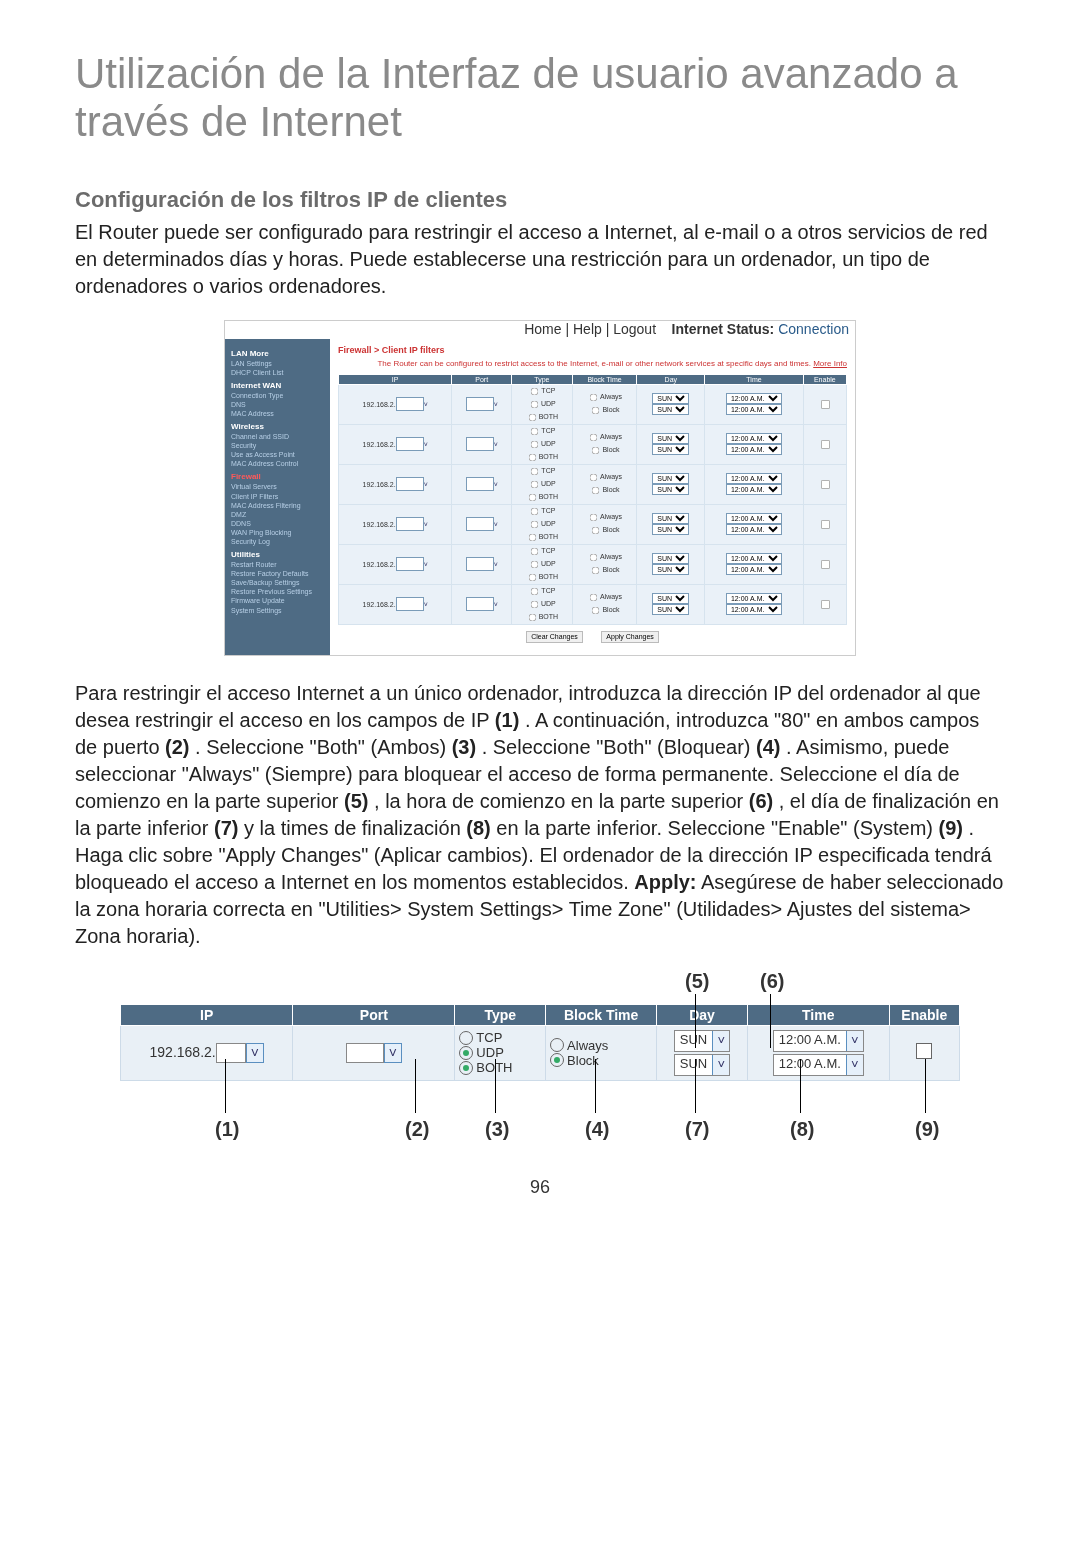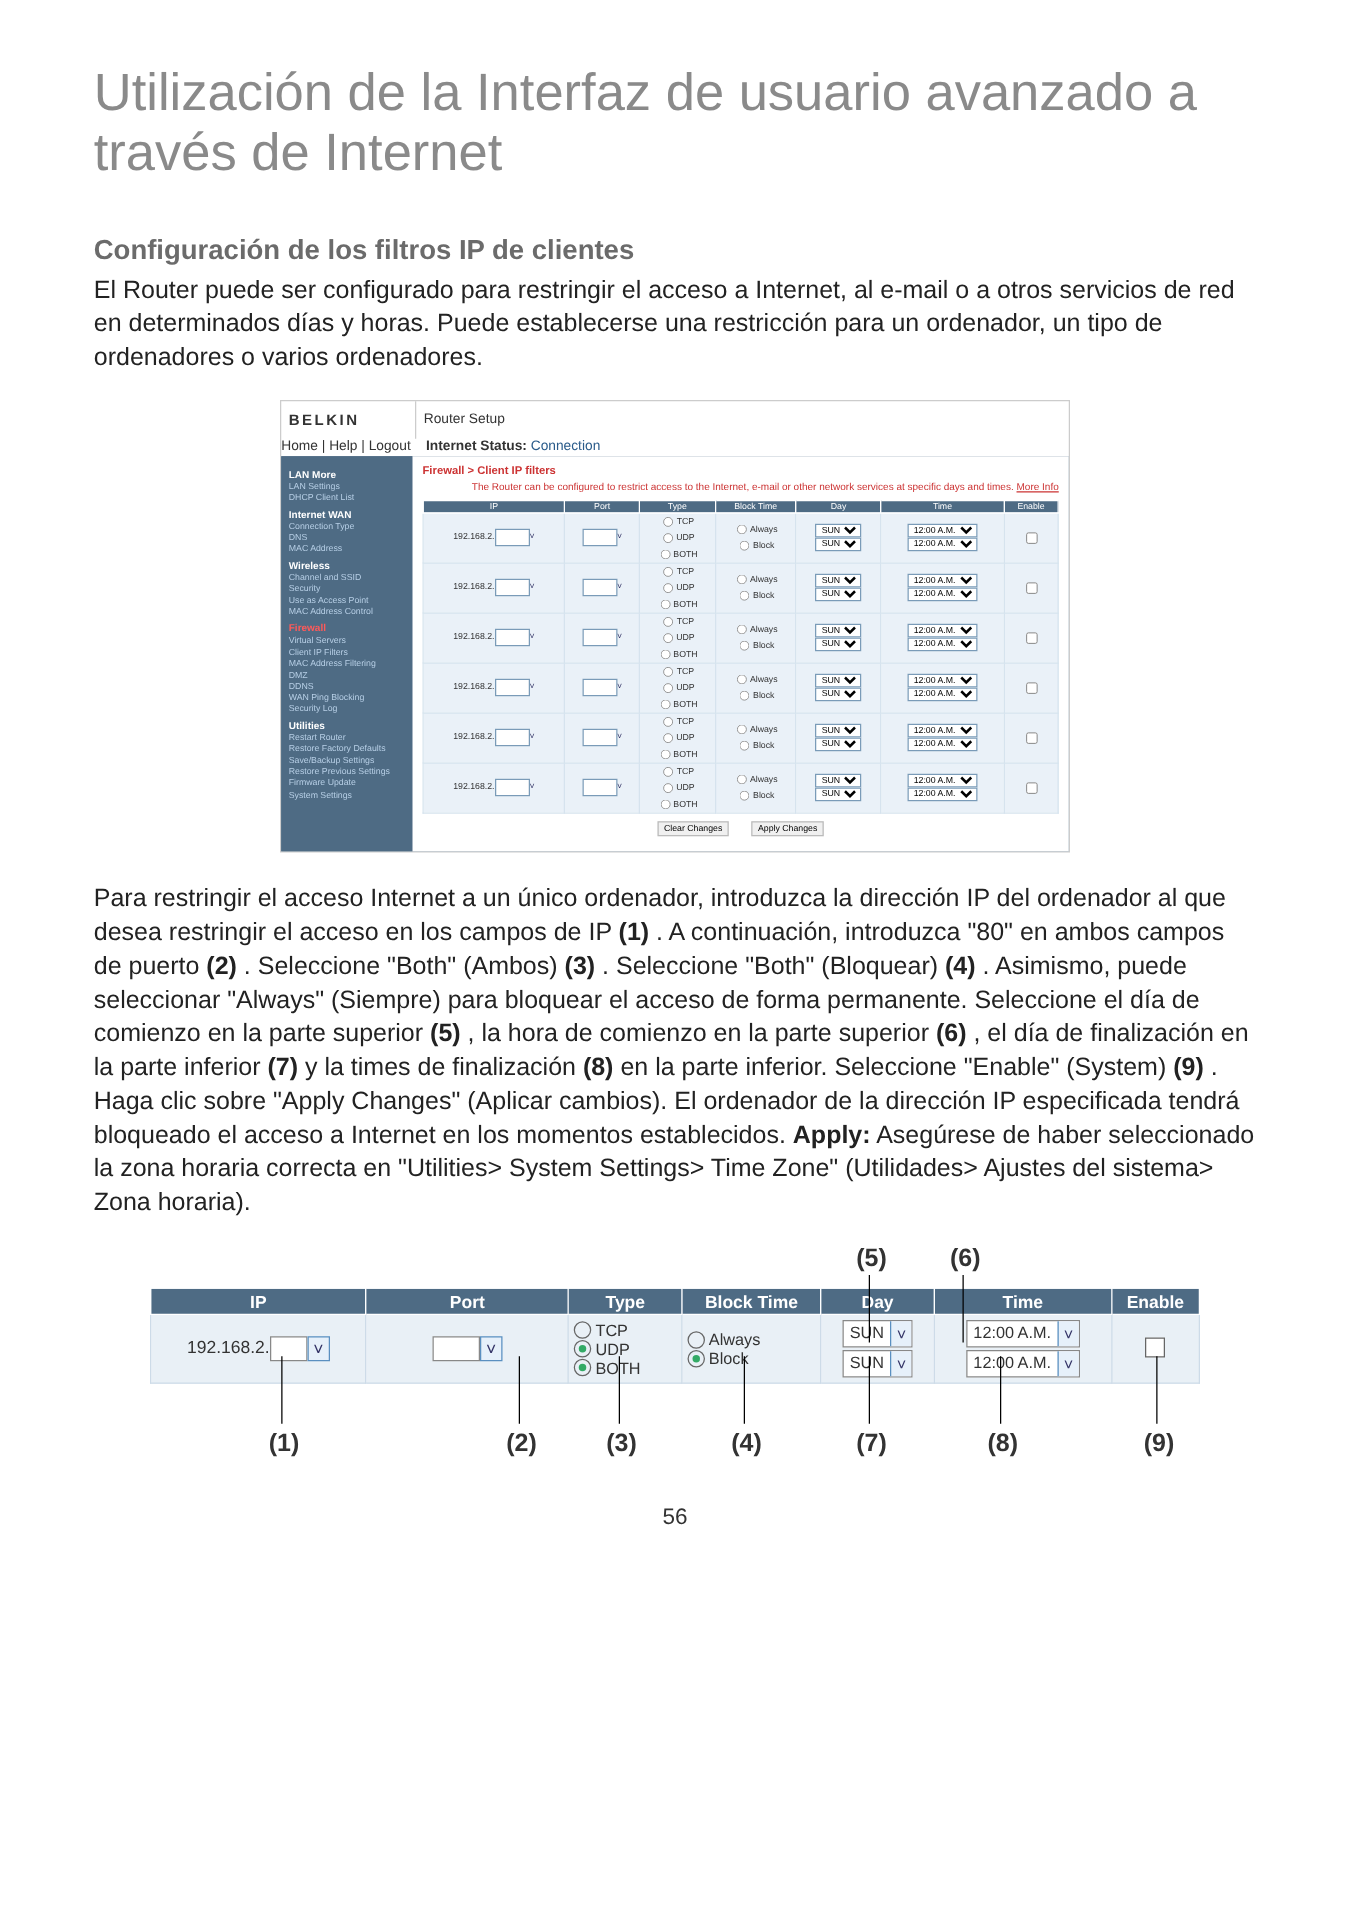--- a/index.html
+++ b/index.html
@@ -52,21 +52,22 @@
     font-weight: bold;
     letter-spacing: 2px;
     color: #333;
   }
   .rb-top-main {
     flex: 1;
     padding: 8px 6px 4px 6px;
   }
   .rb-top-title { font-size: 11px; }
   .rb-top-links {
-    font-size: 11px;
+    text-align: right;
+    font-size: 14px;
     color: #333;
     padding: 0 6px 2px 0;
   }
   .rb-top-links .lk { color: #2a5b8a; }
   .rb-body { display: flex; background: #4e6b84; }
   .rb-side {
     width: 95px;
     background: #4e6b84;
     color: #cfe2f3;
     padding: 6px 4px 20px 6px;
@@ -173,26 +174,20 @@
 </style>
 </head>
 <body>
 
 <h1 class="page-title">Utilización de la Interfaz de usuario avanzado a través de Internet</h1>
 
 <div class="section-title">Configuración de los filtros IP de clientes</div>
 <p class="body-text">El Router puede ser configurado para restringir el acceso a Internet, al e-mail o a otros servicios de red en determinados días y horas. Puede establecerse una restricción para un ordenador, un tipo de ordenadores o varios ordenadores.</p>
 
 <div class="router-box">
-  <div class="rb-top">
-    <div class="rb-logo">BELKIN</div>
-    <div class="rb-top-main">
-      <div class="rb-top-title">Router Setup</div>
-    </div>
-  </div>
   <div class="rb-top-links">
     <span>Home</span> |
     <span>Help</span> |
     <span>Logout</span>
     &nbsp;&nbsp;
     <b>Internet Status:</b>
     <span class="lk">Connection</span>
   </div>
 
   <div class="rb-body">
@@ -454,13 +449,13 @@
   <span class="tick-bot" style="left:475px"></span>
   <span class="callout-bot" style="left:465px">(4)</span>
   <span class="tick-bot" style="left:575px"></span>
   <span class="callout-bot" style="left:565px">(7)</span>
   <span class="tick-bot" style="left:680px"></span>
   <span class="callout-bot" style="left:670px">(8)</span>
   <span class="tick-bot" style="left:805px"></span>
   <span class="callout-bot" style="left:795px">(9)</span>
 </div>
 
-<div class="page-num">56</div>
+<div class="page-num">96</div>
 
 </body></html>

